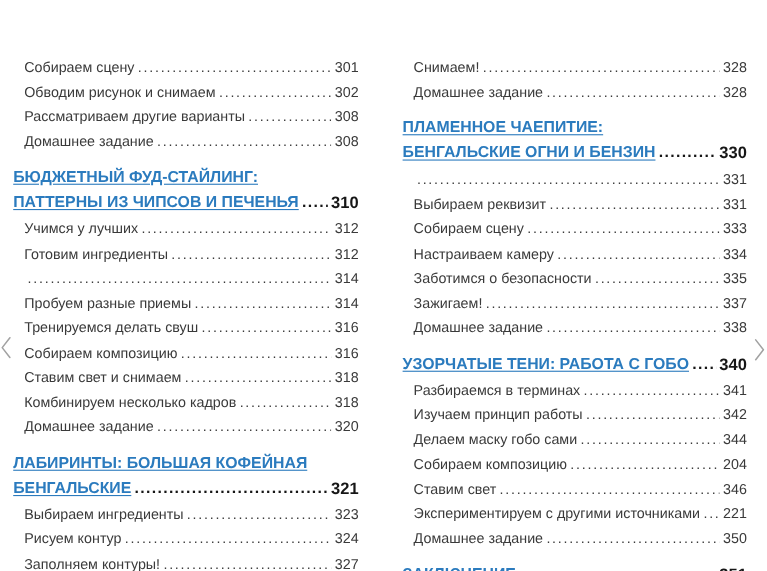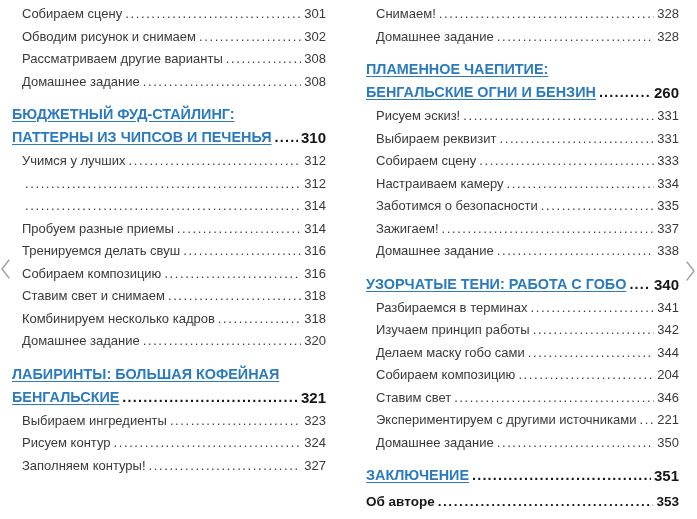--- a/index.html
+++ b/index.html
@@ -2,21 +2,21 @@
 <html style="--background: #ffffff; --accent: #2b7bbe; --text: #3a3a3a; --heading-page: #161616; --chevron: #a2a2a2;"><head>
 <meta charset="utf-8">
 <style>
   html, body { margin: 0; padding: 0; }
   body {
     width: 697px; height: 519px;
     background: var(--background, #ffffff);
     overflow: hidden; position: relative;
     font-family: "Liberation Sans", "DejaVu Sans", sans-serif;
   }
-  .page { position: absolute; inset: 0; }
+  .page { position: absolute; inset: 0; margin-top: 47px; }
 
   .col { position: absolute; top: 3px; }
   .col-left  { left: 12px;  width: 314px; }
   .col-right { left: 366px; width: 313px; }
 
   
   .toc-entry {
     display: flex; align-items: baseline;
     line-height: 22.5px; height: 22.5px;
     font-size: 13px; color: var(--text, #3a3a3a);
@@ -99,20 +99,21 @@
           <span class="h-page">310</span>
         </div>
       </div>
       <div class="entries">
         <div class="toc-entry">
           <span class="label">Учимся у лучших</span>
           <span class="leader"></span>
           <span class="pagenum">312</span>
         </div>
         <div class="toc-entry">
+          <span class="label">Готовим ингредиенты</span>
           <span class="leader"></span>
           <span class="pagenum">312</span>
         </div>
         <div class="toc-entry">
           <span class="leader"></span>
           <span class="pagenum">314</span>
         </div>
         <div class="toc-entry">
           <span class="label">Пробуем разные приемы</span>
           <span class="leader"></span>
@@ -185,26 +186,25 @@
           <span class="pagenum">328</span>
         </div>
       </div>
       <div class="heading">
         <div class="h-line">
           <span class="h-text">ПЛАМЕННОЕ ЧАЕПИТИЕ:</span>
         </div>
         <div class="h-line">
           <span class="h-text">БЕНГАЛЬСКИЕ ОГНИ И БЕНЗИН</span>
           <span class="leader h-leader"></span>
-          <span class="h-page">260</span>
-        </div>
-      </div>
-      <div class="entries">
-        <div class="toc-entry">
-          <span class="label">Рисуем эскиз!</span>
+          <span class="h-page">330</span>
+        </div>
+      </div>
+      <div class="entries">
+        <div class="toc-entry">
           <span class="leader"></span>
           <span class="pagenum">331</span>
         </div>
         <div class="toc-entry">
           <span class="label">Выбираем реквизит</span>
           <span class="leader"></span>
           <span class="pagenum">331</span>
         </div>
         <div class="toc-entry">
           <span class="label">Собираем сцену</span>

